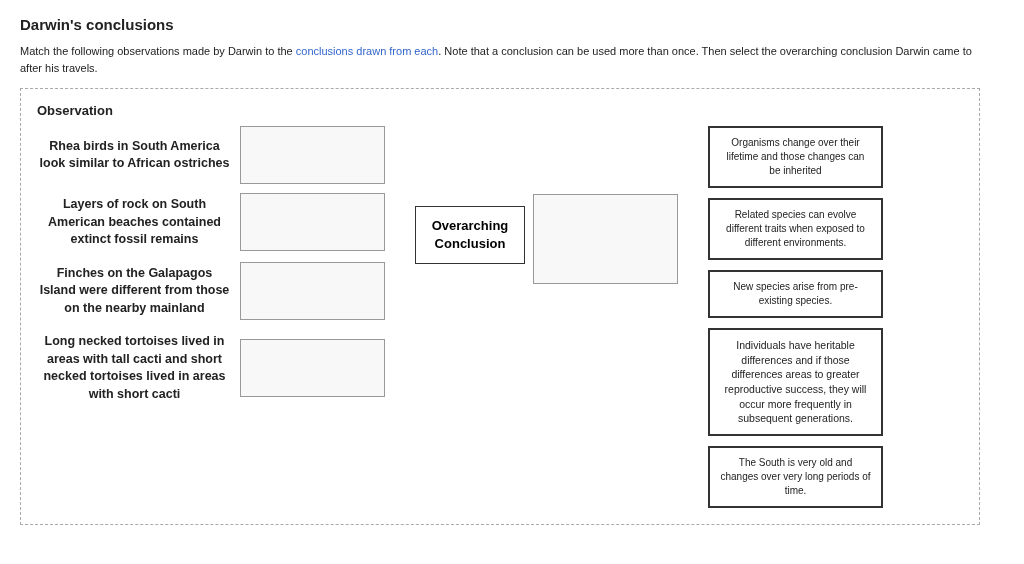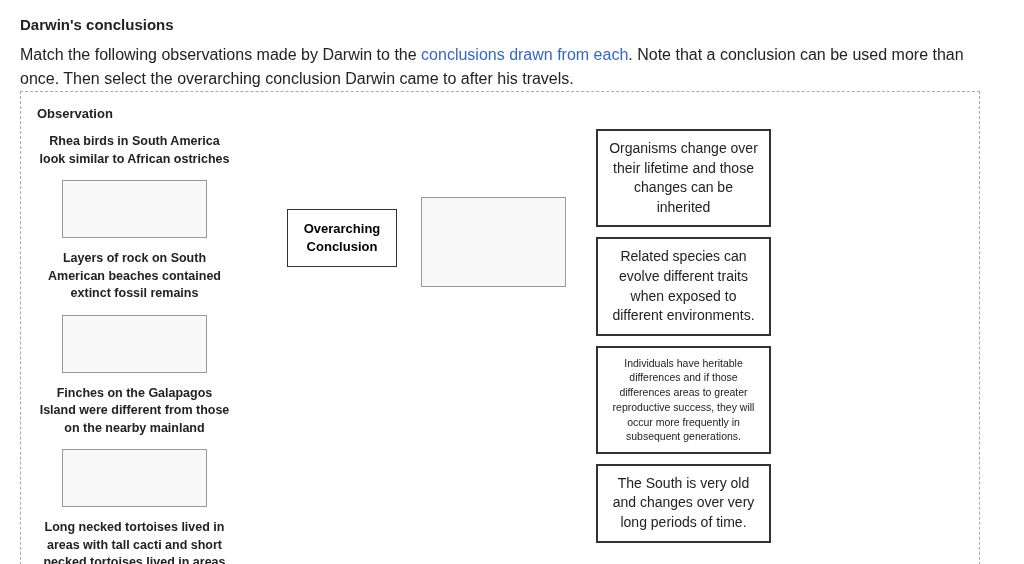--- a/index.html
+++ b/index.html
@@ -13,21 +13,22 @@
     }
     .page-container {
       padding: 16px 20px;
     }
     .page-title {
       font-size: 15px;
       font-weight: bold;
       margin-bottom: 10px;
     }
     .instructions {
-      font-size: 16px;
+      font-size: 11px;
+      margin-bottom: 12px;
       line-height: 1.5;
       max-width: 960px;
     }
     .instructions a, .instructions span.blue {
       color: #3366cc;
     }
     .main-box {
       border: 1px dashed #aaa;
       padding: 14px 16px 16px 16px;
       max-width: 960px;
@@ -55,21 +56,21 @@
       align-items: flex-start;
     }
     
     .left-section {
       display: flex;
       flex-direction: column;
       gap: 4px;
     }
     .obs-row {
       display: flex;
-      flex-direction: column;
+      flex-direction: row;
       align-items: center;
       gap: 8px;
       margin-bottom: 4px;
       justify-content: space-between;
     }
     .obs-text {
       width: 195px;
       text-align: center;
       font-size: 12.5px;
       font-weight: bold;
@@ -113,21 +114,21 @@
     .right-section {
       display: flex;
       flex-direction: column;
       gap: 10px;
       margin-left: 30px;
       margin-top: 0;
     }
     .answer-option {
       border: 2px solid #333;
       padding: 8px 10px;
-      font-size: 14px;
+      font-size: 10px;
       text-align: center;
       width: 175px;
       line-height: 1.4;
       cursor: pointer;
       background: #fff;
     }
     .answer-option.small-text {
       font-size: 10.5px;
     }
   </style>
@@ -164,31 +165,32 @@
         </div>
 
         <div class="obs-row">
           <div class="obs-text">Long necked tortoises lived in areas with tall cacti and short necked tortoises lived in areas with short cacti</div>
           <div class="drop-box"></div>
         </div>
 
       </div>
 
       <div class="middle-section">
-        <div style="display:flex; flex-direction:row; align-items:center; gap:16px;margin-left:25px;">
+        <div style="display:flex; flex-direction:row; align-items:center; gap:0px;">
           <button class="overarching-btn">Overarching
 Conclusion</button>
           <div class="overarching-drop" style="margin-left:8px;"></div>
         </div>
       </div>
 
       <div class="right-section">
 
         <div class="answer-option">Organisms change over their lifetime and those changes can be inherited</div>
         <div class="answer-option">Related species can evolve different traits when exposed to different environments.</div>
+        <div class="answer-option">New species arise from pre-existing species.</div>
         <div class="answer-option small-text">Individuals have heritable differences and if those differences areas to greater reproductive success, they will occur more frequently in subsequent generations.</div>
         <div class="answer-option">The South is very old and changes over very long periods of time.</div>
 
       </div>
     </div>
 
   </div>
 </div>
 
 </body></html>

